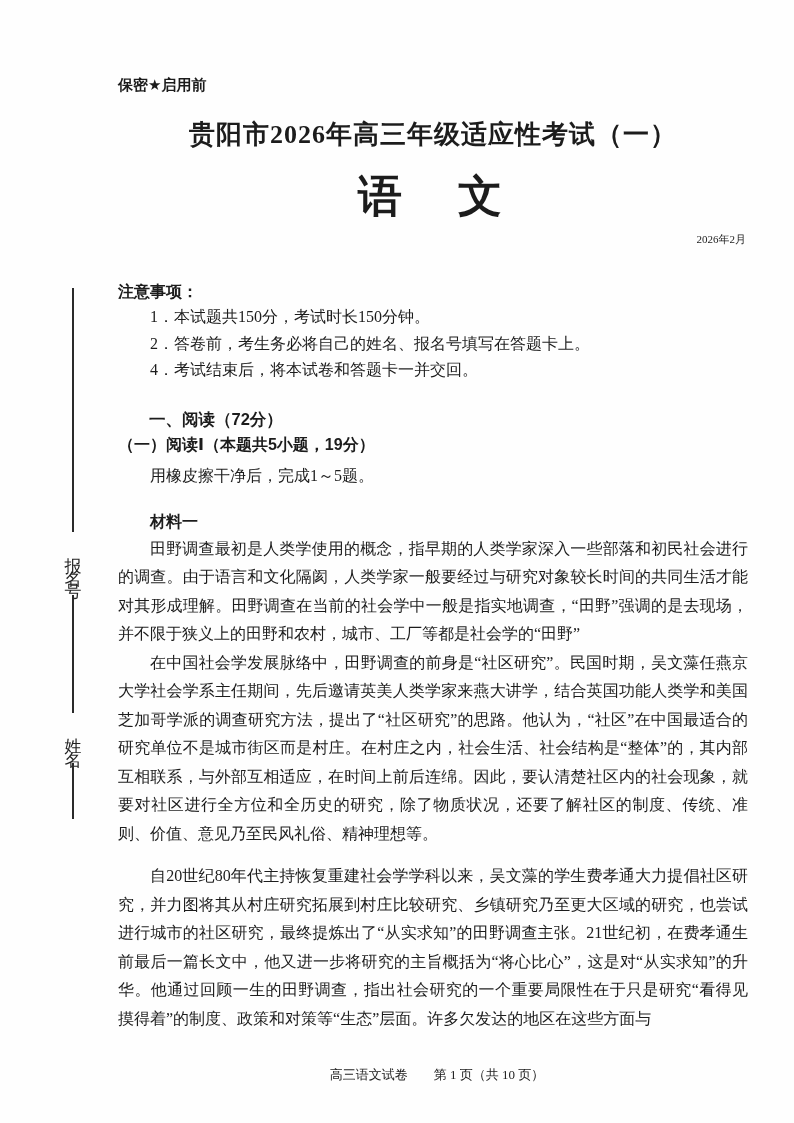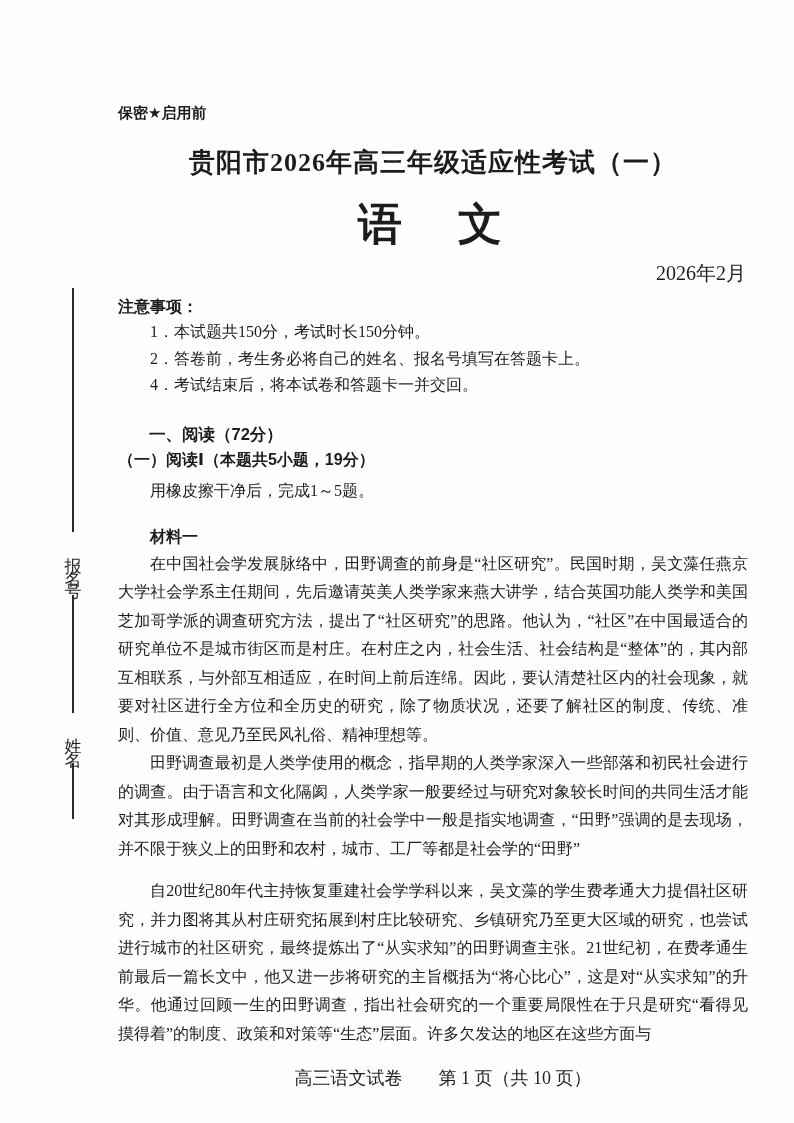--- a/index.html
+++ b/index.html
@@ -41,21 +41,21 @@
   }
 
   
   .content {
     position: absolute;
     left: 118px;
     top: 0;
     width: 630px;
   }
   .secrecy {
-    margin-top: 104px;
+    margin-top: 76px;
     font-family: "Liberation Sans", "DejaVu Sans", sans-serif;
     font-weight: 700;
     font-size: 15px;
   }
   .exam-title {
     margin: 22px 0 0 0;
     text-align: center;
     font-size: 26px;
     font-weight: 700;
     letter-spacing: 1px;
@@ -64,25 +64,25 @@
     margin: 18px 0 0 0;
     text-align: center;
     font-size: 44px;
     font-weight: 700;
     letter-spacing: 6px;
     line-height: 54px;
   }
   .date {
     margin-top: 8px;
     text-align: right;
-    font-size: 20px;
+    font-size: 11px;
     padding-right: 2px;
   }
   .notes-heading {
-    margin-top: 8px;
+    margin-top: 33px;
     font-family: "Liberation Sans", "DejaVu Sans", sans-serif;
     font-weight: 700;
     font-size: 16px;
     line-height: 24px;
   }
   .note {
     margin: 0;
     font-size: 16px;
     line-height: 26.5px;
     text-align: justify;
@@ -121,25 +121,25 @@
     font-size: 16px;
     line-height: 28.5px;
     text-align: justify;
     text-indent: 2em;
   }
   .para.spaced { margin-top: 14px; }
 
   
   .footer {
     position: absolute;
-    left: 128px;
+    left: 122px;
     width: 630px;
     top: 1066px;
     text-align: center;
-    font-size: 18px;
+    font-size: 13px;
     color: #222;
   }
 </style>
 </head>
 <body>
 
 <div class="page">
 
   <div class="binding">
     <div class="vline long"></div>
@@ -162,21 +162,21 @@
     <div class="notes-heading">注意事项：</div>
     <p class="note">1．本试题共150分，考试时长150分钟。</p>
     <p class="note">2．答卷前，考生务必将自己的姓名、报名号填写在答题卡上。</p>
     <p class="note">4．考试结束后，将本试卷和答题卡一并交回。</p>
 
     <div class="sec-title">一、阅读（72分）</div>
     <div class="sec-sub">（一）阅读Ⅰ（本题共5小题，19分）</div>
     <p class="instruction">用橡皮擦干净后，完成1～5题。</p>
     <div class="material-label">材料一</div>
 
+    <p class="para">田野调查最初是人类学使用的概念，指早期的人类学家深入一些部落和初民社会进行的调查。由于语言和文化隔阂，人类学家一般要经过与研究对象较长时间的共同生活才能对其形成理解。田野调查在当前的社会学中一般是指实地调查，“田野”强调的是去现场，并不限于狭义上的田野和农村，城市、工厂等都是社会学的“田野”</p>
     <p class="para">在中国社会学发展脉络中，田野调查的前身是“社区研究”。民国时期，吴文藻任燕京大学社会学系主任期间，先后邀请英美人类学家来燕大讲学，结合英国功能人类学和美国芝加哥学派的调查研究方法，提出了“社区研究”的思路。他认为，“社区”在中国最适合的研究单位不是城市街区而是村庄。在村庄之内，社会生活、社会结构是“整体”的，其内部互相联系，与外部互相适应，在时间上前后连绵。因此，要认清楚社区内的社会现象，就要对社区进行全方位和全历史的研究，除了物质状况，还要了解社区的制度、传统、准则、价值、意见乃至民风礼俗、精神理想等。</p>
-    <p class="para">田野调查最初是人类学使用的概念，指早期的人类学家深入一些部落和初民社会进行的调查。由于语言和文化隔阂，人类学家一般要经过与研究对象较长时间的共同生活才能对其形成理解。田野调查在当前的社会学中一般是指实地调查，“田野”强调的是去现场，并不限于狭义上的田野和农村，城市、工厂等都是社会学的“田野”</p>
     <p class="para spaced">自20世纪80年代主持恢复重建社会学学科以来，吴文藻的学生费孝通大力提倡社区研究，并力图将其从村庄研究拓展到村庄比较研究、乡镇研究乃至更大区域的研究，也尝试进行城市的社区研究，最终提炼出了“从实求知”的田野调查主张。21世纪初，在费孝通生前最后一篇长文中，他又进一步将研究的主旨概括为“将心比心”，这是对“从实求知”的升华。他通过回顾一生的田野调查，指出社会研究的一个重要局限性在于只是研究“看得见摸得着”的制度、政策和对策等“生态”层面。许多欠发达的地区在这些方面与</p>
 
   </div>
 
   <div class="footer">高三语文试卷　　第 1 页（共 10 页）</div>
 
 </div>
 
 </body></html>

